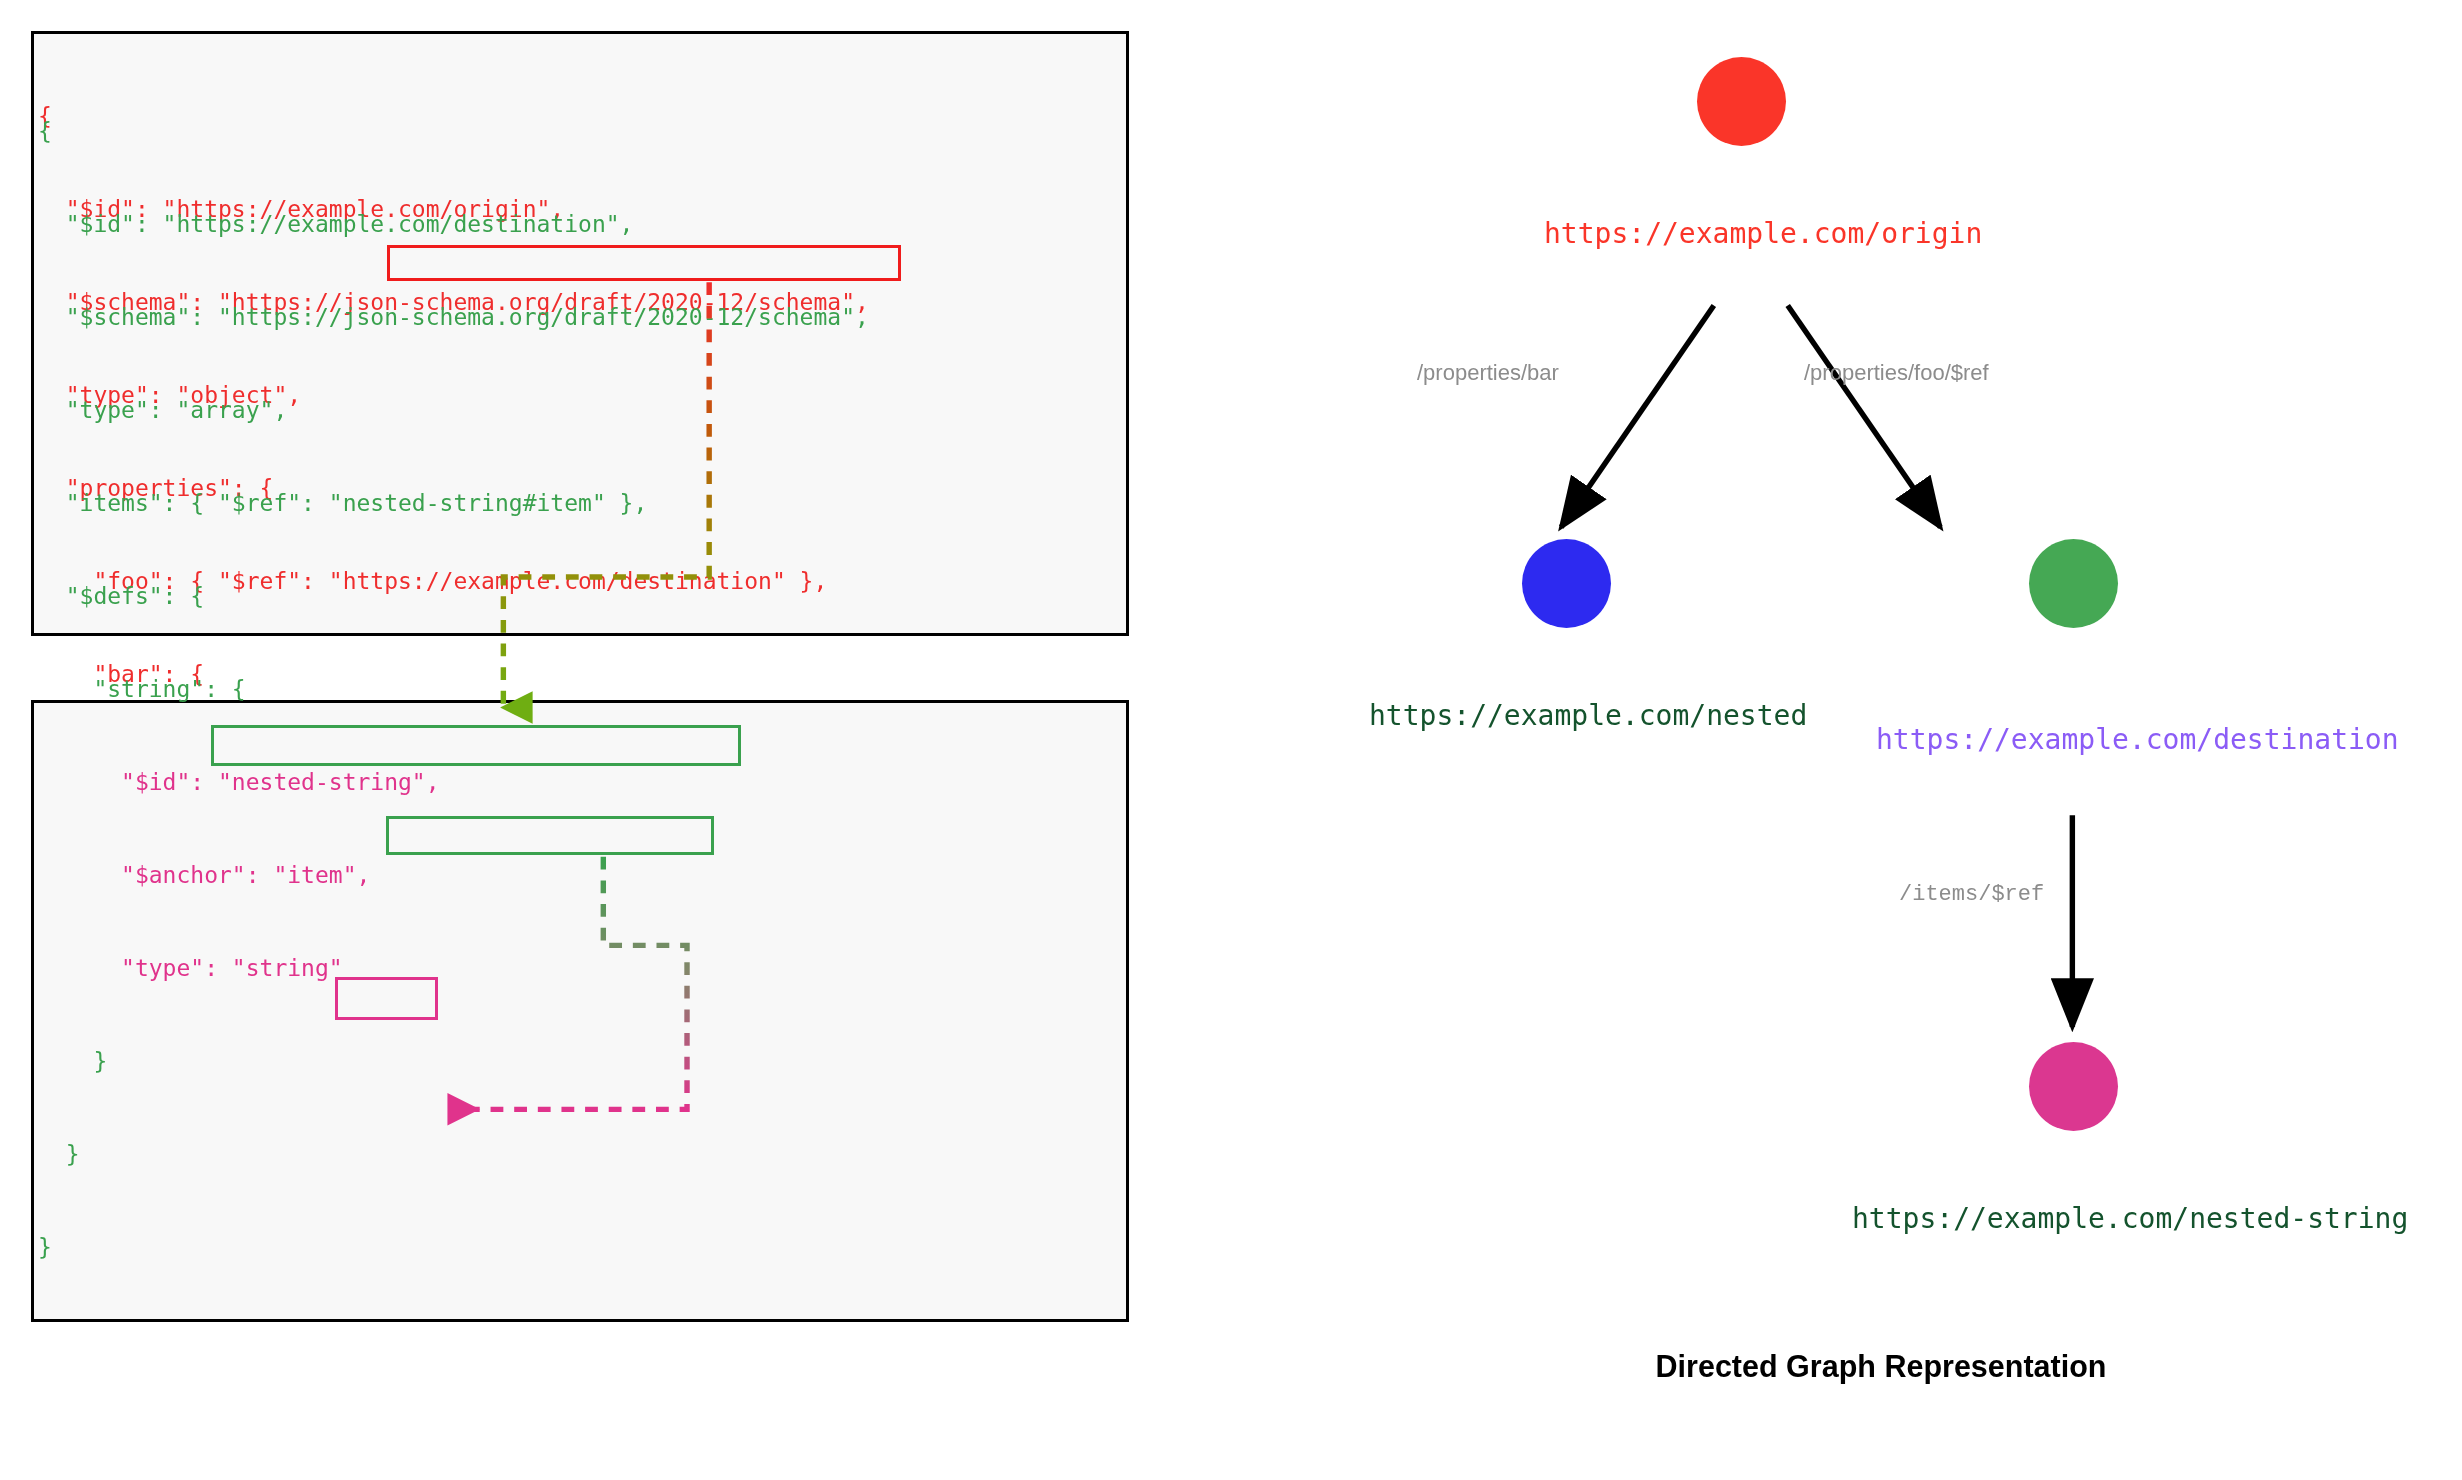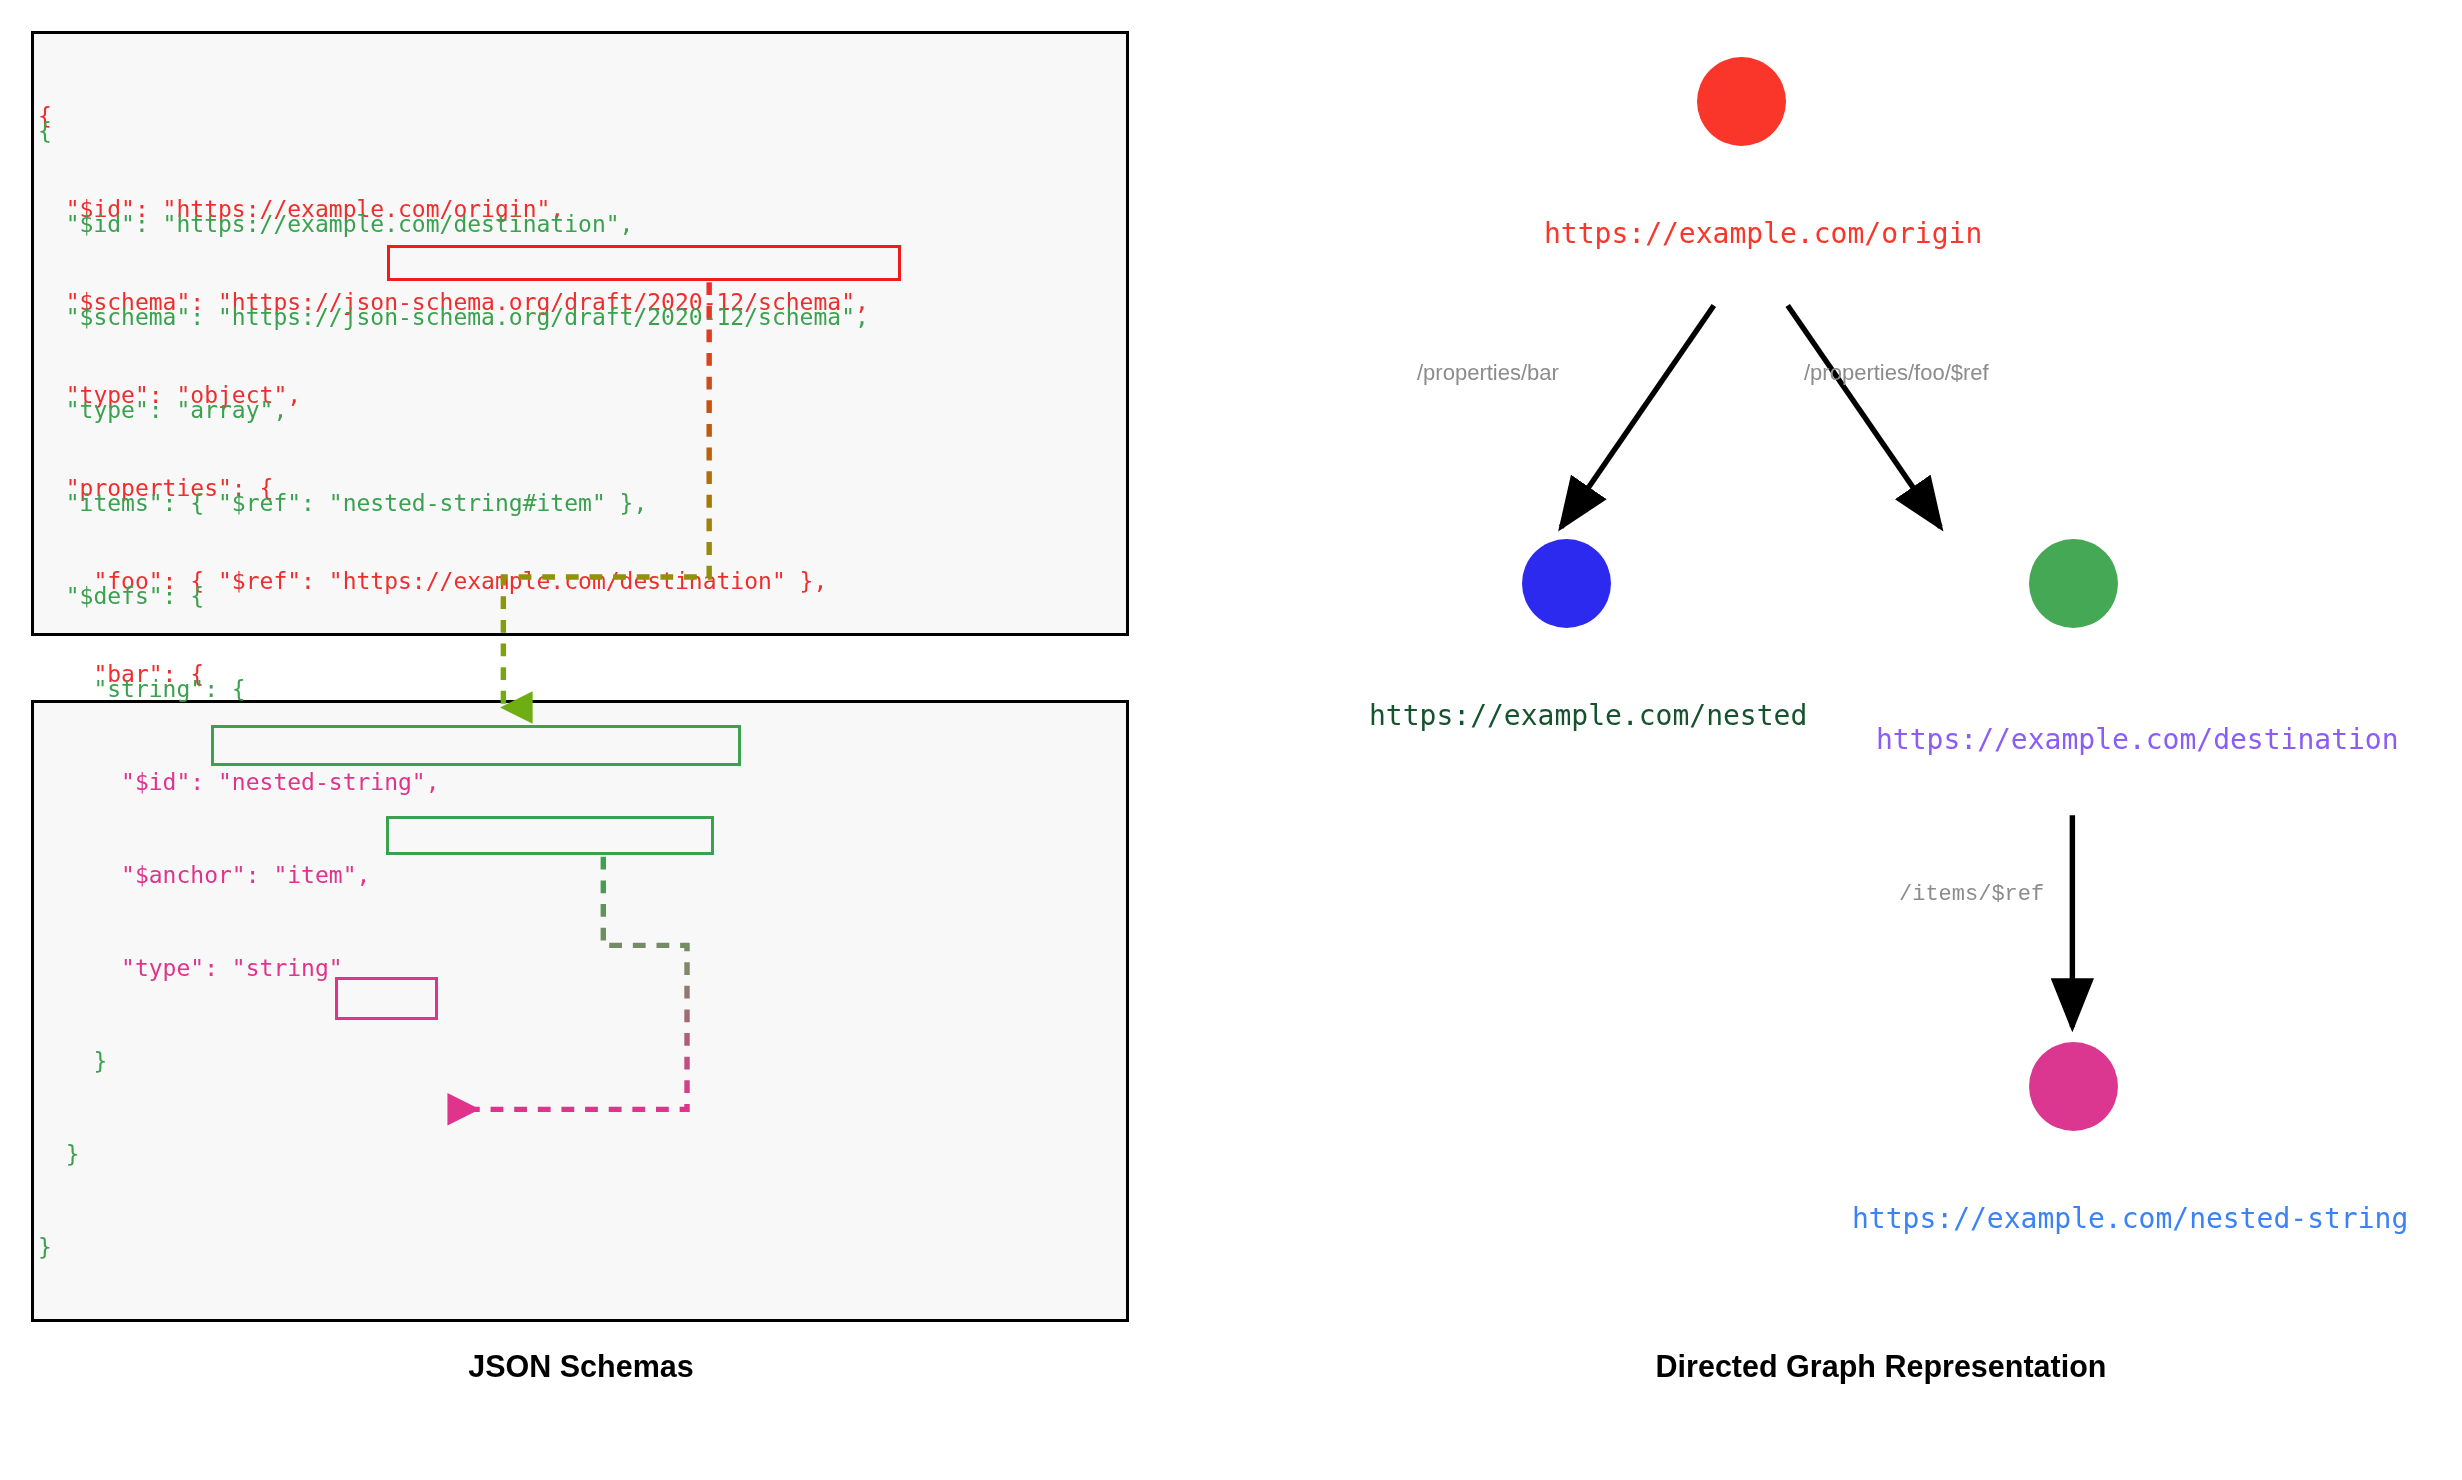--- a/index.html
+++ b/index.html
@@ -147,21 +147,20 @@
       <marker id="arrow-pink-left" markerWidth="6" markerHeight="6" refX="5.4" refY="3" orient="auto" markerUnits="strokeWidth">
         <path d="M6,0 L6,6 L0,3 z" fill="#e0338c"></path>
       </marker>
     </defs>
 
     <path d="M 1440 573 L 1440 1172 L 1022 1172 L 1022 1437" fill="none" stroke="url(#grad-ref-to-id)" stroke-width="11" stroke-dasharray="26 22" marker-end="url(#arrow-green-down)"></path>
 
     <path d="M 1225 1740 L 1225 1920 L 1395 1920 L 1395 2253 L 915 2253" fill="none" stroke="url(#grad-item-to-anchor)" stroke-width="11" stroke-dasharray="26 22" marker-end="url(#arrow-pink-left)"></path>
   </svg>
 
-  <div class="caption" id="caption-left">JSON Schemas</div>
 
   <div class="graph">
 
     <svg class="edges" viewBox="0 0 2650 2700" width="1305" height="1330">
       <defs>
         <marker id="arrowhead-black" markerWidth="10" markerHeight="8" refX="9" refY="4" orient="auto" markerUnits="strokeWidth">
           <path d="M0,0 L10,4 L0,8 z" fill="#000000"></path>
         </marker>
       </defs>
 
@@ -175,21 +174,21 @@
     <div class="node" style="left:515px;top:57px;width:89px;height:89px;background:#fa3529;"></div>
     <div class="node-label" style="left:362px;top:217px;width:394px;color:#fa3529;">https://example.com/origin</div>
 
     <div class="node" style="left:340px;top:539px;width:89px;height:89px;background:#2d2af0;"></div>
     <div class="node-label" style="left:187px;top:699px;width:394px;color:#14532d;">https://example.com/nested</div>
 
     <div class="node" style="left:847px;top:539px;width:89px;height:89px;background:#45a854;"></div>
     <div class="node-label" style="left:694px;top:699px;width:394px;color:#8b5cf6;margin-top:24px;">https://example.com/destination</div>
 
     <div class="node" style="left:847px;top:1042px;width:89px;height:89px;background:#db3790;"></div>
-    <div class="node-label" style="left:670px;top:1202px;width:443px;color:#3b82f6;">https://example.com/nested-string</div>
+    <div class="node-label" style="left:670px;top:1202px;width:443px;color:#14532d;">https://example.com/nested-string</div>
 
     <div class="edge-label" style="left:235px;top:360px;">/properties/bar</div>
     <div class="edge-label" style="left:622px;top:360px;">/properties/foo/$ref</div>
     <div class="edge-label" style="left:717px;top:882px;font-family:Liberation Mono, monospace;">/items/$ref</div>
   </div>
 
   <div class="caption" id="caption-right">Directed Graph Representation</div>
 
 </div>
 

